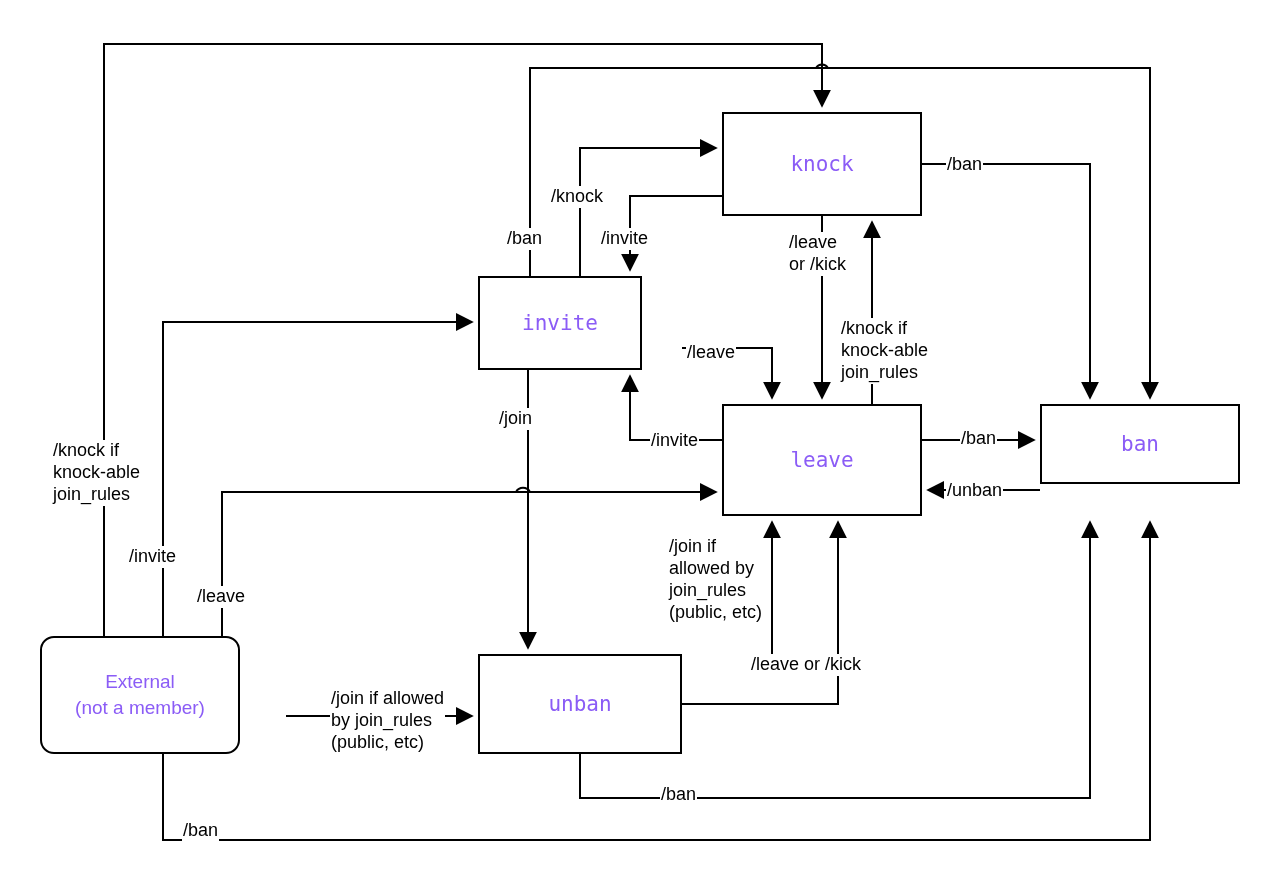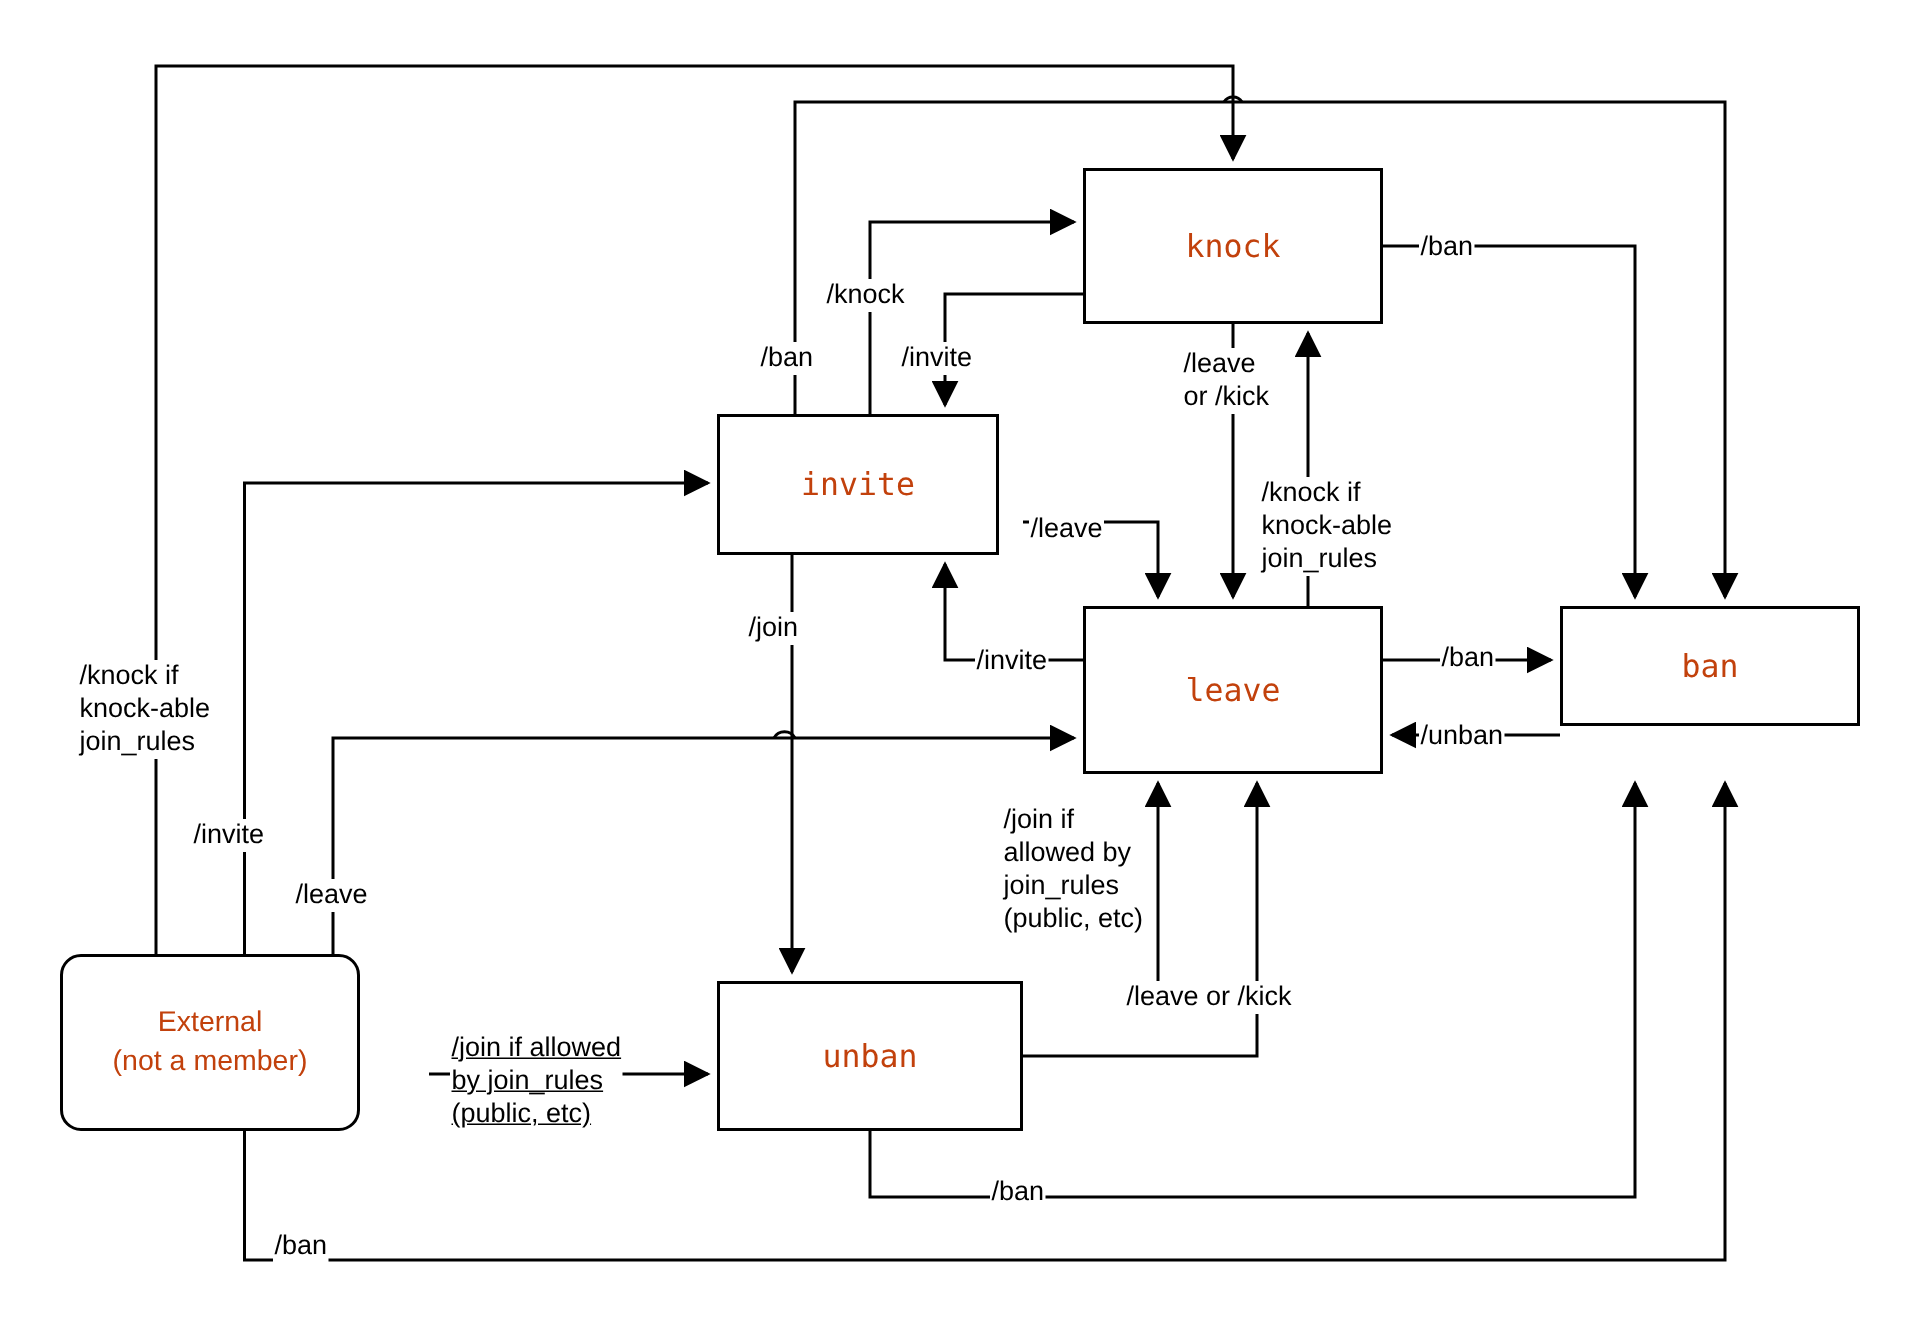--- a/index.html
+++ b/index.html
@@ -26,21 +26,21 @@
     position: absolute;
     box-sizing: border-box;
     border: 2px solid #000000;
     background: #ffffff;
     display: flex;
     align-items: center;
     justify-content: center;
     text-align: center;
     font-family: "DejaVu Sans Mono", monospace;
     font-size: 21px;
-    color: #c2410c;
+    color: #8b5cf6;
     z-index: 5;
   }
   .node.external {
     border-radius: 14px;
     font-family: "Liberation Sans", sans-serif;
     font-size: 19px;
     line-height: 1.35;
     flex-direction: column;
   }
   .edge-label {
@@ -111,34 +111,34 @@
       <path d="M 816 68 a 7 7 0 0 1 12 0"></path>
       <path d="M 516 492 a 8 8 0 0 1 14 0"></path>
     </g>
   </svg>
 
   <div class="node external" style="left: 40px; top: 636px; width: 200px; height: 118px;">
     <div>External</div>
     <div>(not a member)</div>
   </div>
 
-  <div class="node" id="node-invite" style="left: 478px; top: 276px; width: 188px; height: 94px;">invite</div>
+  <div class="node" id="node-invite" style="left: 478px; top: 276px; width: 164px; height: 94px;">invite</div>
   <div class="node" id="node-knock" style="left: 722px; top: 112px; width: 200px; height: 104px;">knock</div>
   <div class="node" id="node-leave" style="left: 722px; top: 404px; width: 200px; height: 112px;">leave</div>
   <div class="node" id="node-ban" style="left: 1040px; top: 404px; width: 200px; height: 80px;">ban</div>
   <div class="node" id="node-join" style="left: 478px; top: 654px; width: 204px; height: 100px;">unban</div>
 
   <div id="labels">
       <div class="edge-label" style="left: 52px; top: 440px;">/knock if
 knock-able
 join_rules</div>
       <div class="edge-label" style="left: 128px; top: 546px;">/invite</div>
       <div class="edge-label" style="left: 196px; top: 586px;">/leave</div>
       <div class="edge-label" style="left: 182px; top: 820px;">/ban</div>
-      <div class="edge-label" style="left: 300px; top: 688px; text-decoration: underline;">/join if allowed
+      <div class="edge-label" style="left: 330px; top: 688px;">/join if allowed
 by join_rules
 (public, etc)</div>
       <div class="edge-label" style="left: 506px; top: 228px;">/ban</div>
       <div class="edge-label" style="left: 550px; top: 186px;">/knock</div>
       <div class="edge-label" style="left: 600px; top: 228px;">/invite</div>
       <div class="edge-label" style="left: 498px; top: 408px;">/join</div>
       <div class="edge-label" style="left: 650px; top: 430px;">/invite</div>
       <div class="edge-label" style="left: 686px; top: 342px;">/leave</div>
       <div class="edge-label" style="left: 788px; top: 232px;">/leave
 or /kick</div>

